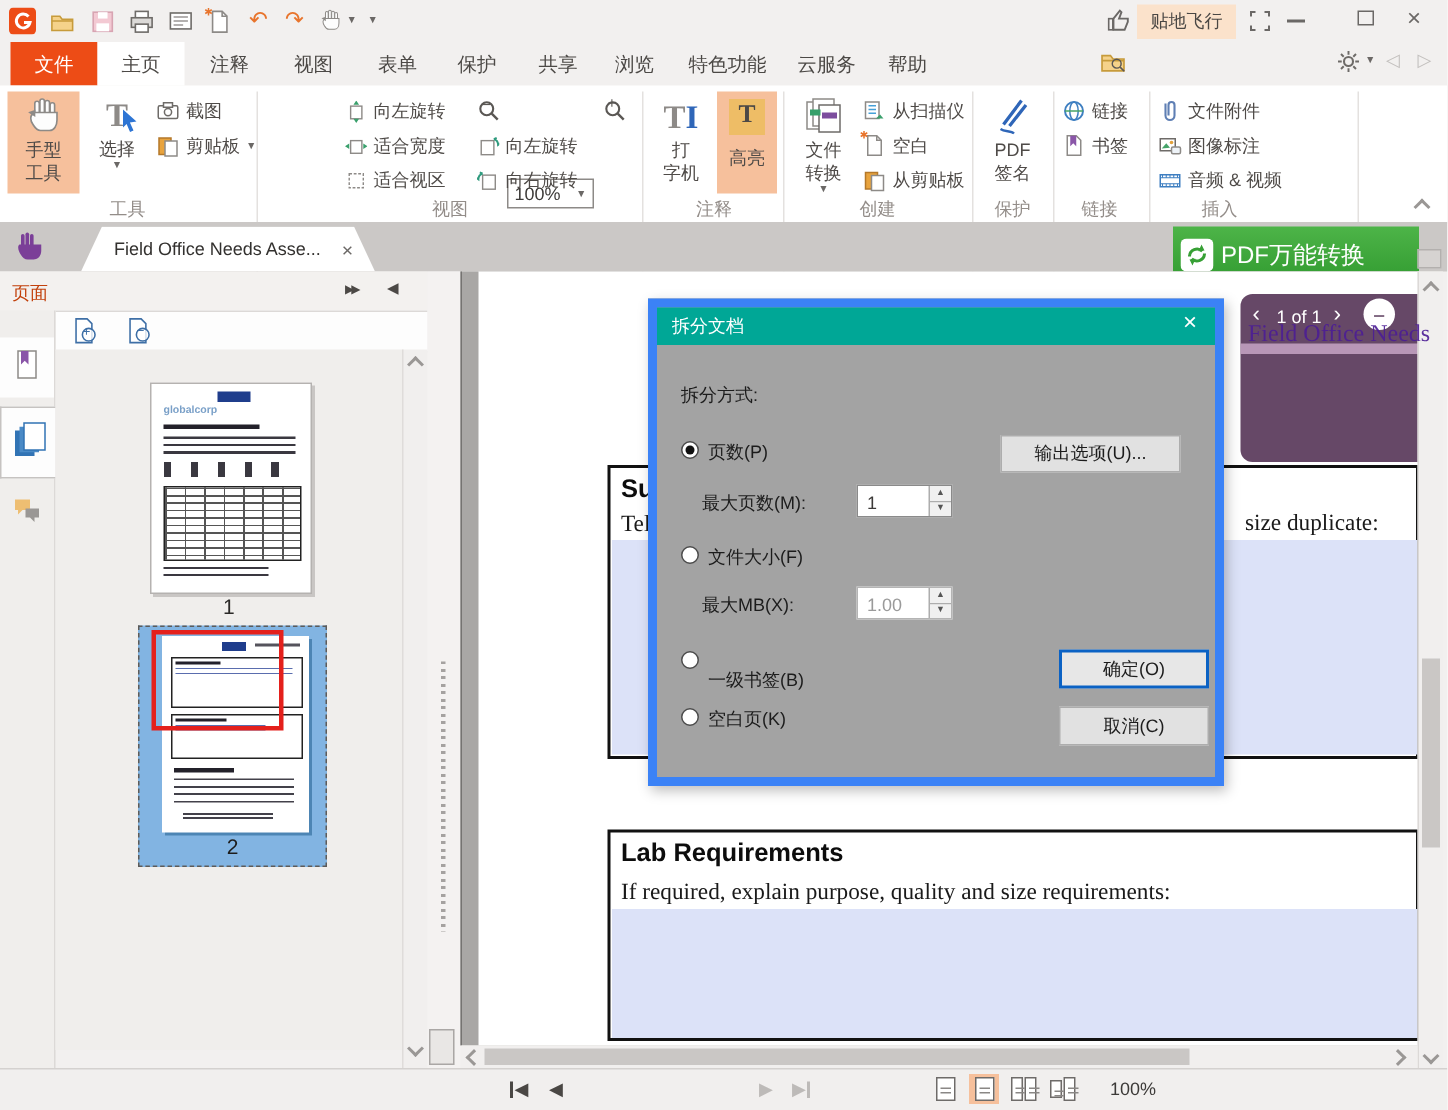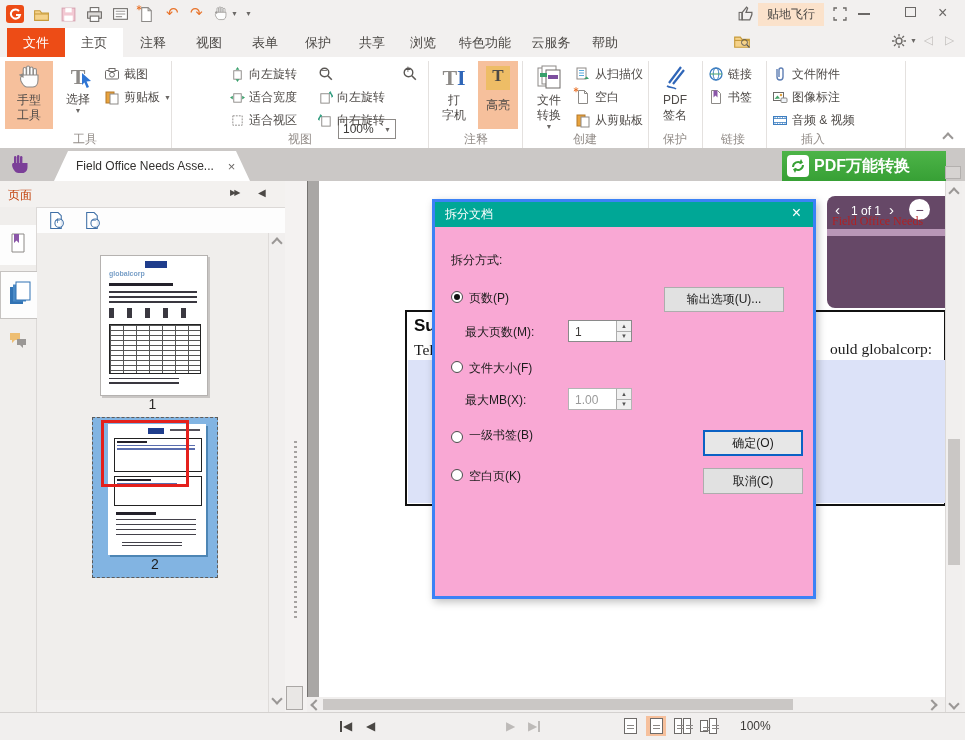--- a/index.html
+++ b/index.html
@@ -25,21 +25,21 @@
   .rdiv{position:absolute;top:4px;width:1px;height:124px;background:#e4e1df;}
   .rbig{position:absolute;top:4px;height:68px;display:flex;flex-direction:column;align-items:center;justify-content:flex-start;text-align:center;font-size:12px;color:#4f4b48;}
   .rbig .lbl{white-space:pre-line;line-height:15px;margin-top:2px;}
   .peach{background:#f6c09c;}
   .rsm{position:absolute;height:20px;display:flex;align-items:center;gap:4px;font-size:12px;color:#4f4b48;white-space:nowrap;}
   .gcap{position:absolute;top:74px;font-size:12px;color:#938d89;text-align:center;}
   .dd{font-size:7px;color:#6b6866;}
   
   #doctabbar{left:0;top:148px;width:965px;height:33px;background:#cbc8c6;}
   .doctab{position:absolute;left:52px;top:3px;width:200px;height:30px;background:#fff;clip-path:polygon(16px 0,184px 0,198px 30px,2px 30px);display:flex;align-items:center;}
-  .convertbtn{position:absolute;left:782px;top:3px;width:164px;height:30px;background:linear-gradient(#4db448,#37a035);display:flex;align-items:center;gap:5px;padding-left:5px;box-sizing:border-box;color:#fff;font-weight:bold;font-size:16px;}
+  .convertbtn{position:absolute;left:782px;top:3px;width:164px;height:30px;background:linear-gradient(#4db448,#37a035);display:flex;align-items:flex-end;gap:5px;padding-left:5px;box-sizing:border-box;color:#fff;font-weight:normal;font-size:16px;}
   
   #sidebar-hd{left:0;top:181px;width:285px;height:26px;background:#f3f1ef;}
   #sidebar-tb{left:37px;top:207px;width:248px;height:26px;background:#fdfdfd;border-top:1px solid #dcd9d7;border-bottom:1px solid #dcd9d7;}
   #rail{left:0;top:207px;width:37px;height:505px;background:#f0eeec;border-right:1px solid #dcd9d7;box-sizing:border-box;}
   #thumbs{left:37px;top:233px;width:231px;height:467px;background:#f0eeec;}
   .railtile{position:absolute;left:0;width:36px;background:#fdfdfd;}
   #sb-scroll{left:268px;top:233px;width:17px;height:479px;background:#f1efee;border-left:1px solid #dfdcda;box-sizing:border-box;}
   #splitter{left:285px;top:181px;width:22px;height:531px;background:#f4f2f1;}
   .chev{display:inline-block;width:6px;height:6px;border-right:2px solid #9a9795;border-bottom:2px solid #9a9795;}
   .chev-up{transform:rotate(-135deg);}
@@ -51,21 +51,21 @@
   #page{position:absolute;left:11px;top:0;width:627px;height:516px;background:#fff;}
   .serif{font-family:"Liberation Serif","DejaVu Serif",serif;}
   .secbox{position:absolute;border:2px solid #111;box-sizing:border-box;}
   .lav{position:absolute;background:#dce2f8;}
   .sechead{font-family:"Liberation Sans",sans-serif;font-weight:bold;font-size:17px;color:#0d0d0d;}
   .sectext{font-family:"Liberation Serif",serif;font-size:15.5px;color:#1a1a1a;}
   #purplenav{position:absolute;left:508px;top:15px;width:134px;height:112px;background:rgba(92,61,94,0.94);border-radius:8px;color:#fff;}
   .scrollv{background:#f1efee;border-left:1px solid #dcd9d7;box-sizing:border-box;}
   .thumbbar{background:#cac7c5;}
   
-  #dialog{left:432px;top:199px;width:384px;height:400px;background:#f9a8d4;border:3px solid #3b82f6;box-sizing:border-box;box-shadow:2px 3px 8px rgba(0,0,0,.25);z-index:50;}
+  #dialog{left:432px;top:199px;width:384px;height:325px;background:#a3a3a3;border:6px solid #3b82f6;box-sizing:border-box;box-shadow:2px 3px 8px rgba(0,0,0,.25);z-index:50;}
   #dlg-title{position:absolute;left:0;top:0;width:100%;height:25px;background:#00a796;color:#fff;display:flex;align-items:center;}
   .dbtn{position:absolute;background:#e1e1e1;border:1px solid #adadad;display:flex;align-items:center;justify-content:center;font-size:12px;color:#1c1c1c;box-sizing:border-box;}
   .radio{position:absolute;width:12px;height:12px;border:1px solid #4c4c4c;border-radius:50%;background:#fff;box-sizing:border-box;}
   .radio.sel::after{content:"";position:absolute;left:2px;top:2px;width:6px;height:6px;border-radius:50%;background:#111;}
   .dlabel{position:absolute;font-size:12px;color:#1c1c1c;white-space:nowrap;}
   .spin{position:absolute;width:64px;height:22px;border:1px solid #8a8a8a;background:#fff;box-sizing:border-box;font-size:12px;}
   .spin .val{position:absolute;left:6px;top:4px;}
   .spin .btns{position:absolute;right:0;top:0;width:14px;height:100%;border-left:1px solid #adadad;display:flex;flex-direction:column;}
   .spin .btns div{flex:1;background:#f0f0f0;border-bottom:1px solid #adadad;display:flex;align-items:center;justify-content:center;font-size:6px;color:#555;}
   .spin .btns div:last-child{border-bottom:none;}
@@ -628,34 +628,39 @@
     <div class="abs" style="left:1px;top:505px;width:17px;height:24px;background:#e9e7e5;border:1px solid #aaa7a5;box-sizing:border-box"></div>
   </div>
 
   <div id="canvas" class="abs">
     <div id="page">
 
       <div class="secbox" style="left:86px;top:129px;width:541px;height:196px">
         <div class="lav" style="left:1px;top:48px;width:537px;height:143px"></div>
         <div class="abs sechead" style="left:7px;top:4px">Sup</div>
         <div class="abs sectext" style="left:7px;top:29px">Tell</div>
-        <div class="abs sectext" style="left:423px;top:28px">ould globalcorp:</div>
-      </div>
-
+        <div class="abs sectext" style="left:423px;top:28px">size duplicate:</div>
+      </div>
+
+      <div class="secbox" style="left:86px;top:372px;width:541px;height:141px">
+        <div class="lav" style="left:1px;top:51px;width:537px;height:86px"></div>
+        <div class="abs sechead" style="left:7px;top:4px">Lab Requirements</div>
+        <div class="abs sectext" style="left:7px;top:31px">If required, explain purpose, quality and size requirements:</div>
+      </div>
 
       <div id="purplenav">
         <div class="abs" style="left:0;top:33px;width:134px;height:7px;background:#c7a6c6;opacity:.85"></div>
         <span class="abs" style="left:8px;top:5px;font-size:15px">‹</span>
         <span class="abs" style="left:24px;top:8px;font-size:12px">1 of 1</span>
         <span class="abs" style="left:62px;top:5px;font-size:15px">›</span>
         <div class="abs flex" style="left:82px;top:3px;width:21px;height:21px;background:#fff;border-radius:50%;justify-content:center;color:#5c3d5e;font-size:14px">
             <span>−</span>
           </div>
       </div>
-      <div class="abs serif" style="left:513px;top:33px;font-size:12px;color:#b91c1c;z-index:11;opacity:.9;white-space:nowrap">Field Office Needs</div>
+      <div class="abs serif" style="left:513px;top:33px;font-size:16px;color:#4c1d95;z-index:11;opacity:.9;white-space:nowrap">Field Office Needs</div>
     </div>
   </div>
 
   <div class="abs" style="left:945px;top:166px;width:16px;height:13px;background:#d6d3d1;border:1px solid #b3b0ae;box-sizing:border-box"></div>
   <div class="abs scrollv" style="left:945px;top:181px;width:17px;height:531px">
     <span class="chev chev-up" style="position:absolute;left:4px;top:8px"></span>
     <div class="abs thumbbar" style="left:2px;top:258px;width:12px;height:126px"></div>
     <span class="chev chev-down" style="position:absolute;left:4px;top:519px"></span>
   </div>
 
@@ -691,21 +696,21 @@
     <div class="dlabel" style="left:30px;top:190px">最大MB(X):</div>
     <div class="spin" style="left:133px;top:186px;border-color:#b4b4b4">
       <span class="val" style="color:#9a9a9a">1.00</span>
       <div class="btns">
           <div>▲</div>
           <div>▼</div>
         </div>
     </div>
 
     <div class="radio" style="left:16px;top:229px"></div>
-    <div class="dlabel" style="left:34px;top:225px">一级书签(B)</div>
+    <div class="dlabel" style="left:34px;top:240px">一级书签(B)</div>
     <div class="dbtn" style="left:268px;top:228px;width:100px;height:26px;border:2px solid #0b62c4;background:#e7e7e7">确定(O)</div>
 
     <div class="radio" style="left:16px;top:267px"></div>
     <div class="dlabel" style="left:34px;top:266px">空白页(K)</div>
     <div class="dbtn" style="left:268px;top:266px;width:100px;height:26px">取消(C)</div>
   </div>
 
   <div id="statusbar" class="abs">
     <span class="sb-ic flex" style="left:340px">
         <span style="display:inline-block;width:2px;height:11px;background:#4a4744;margin-right:1px"></span>

